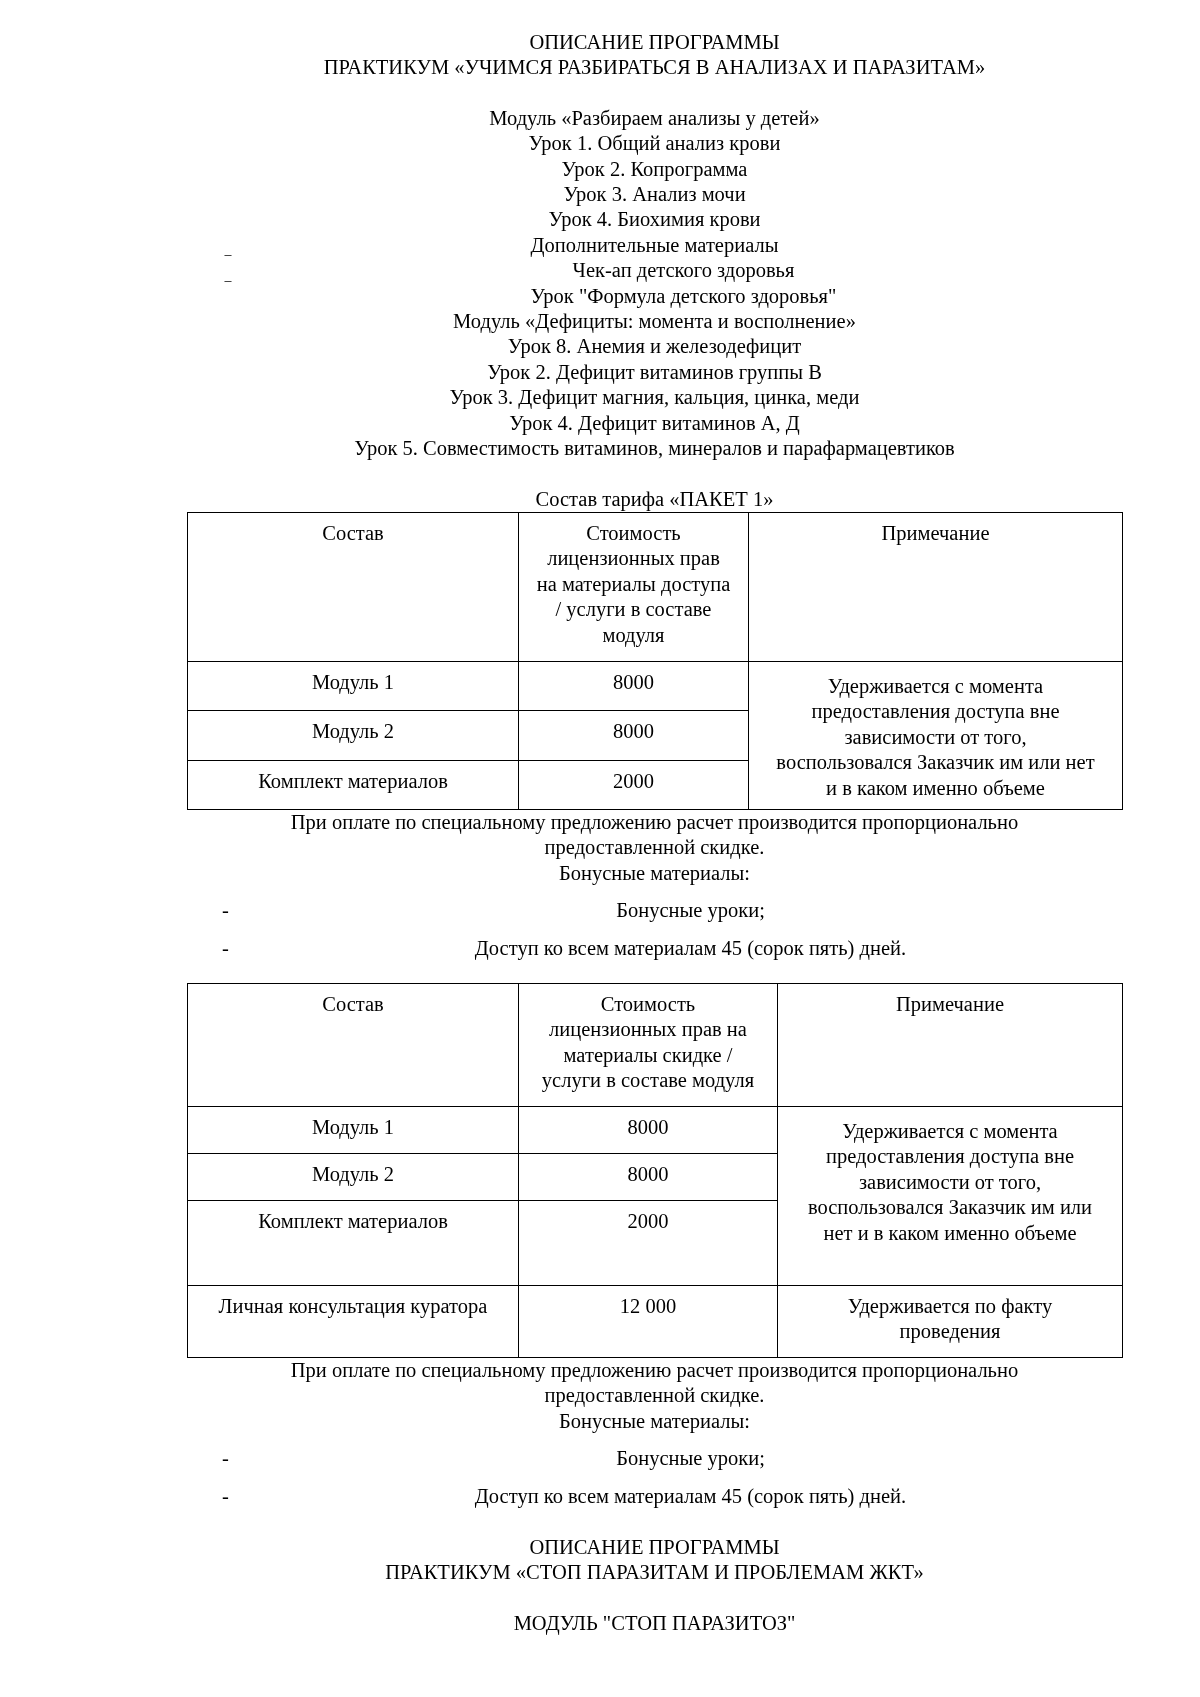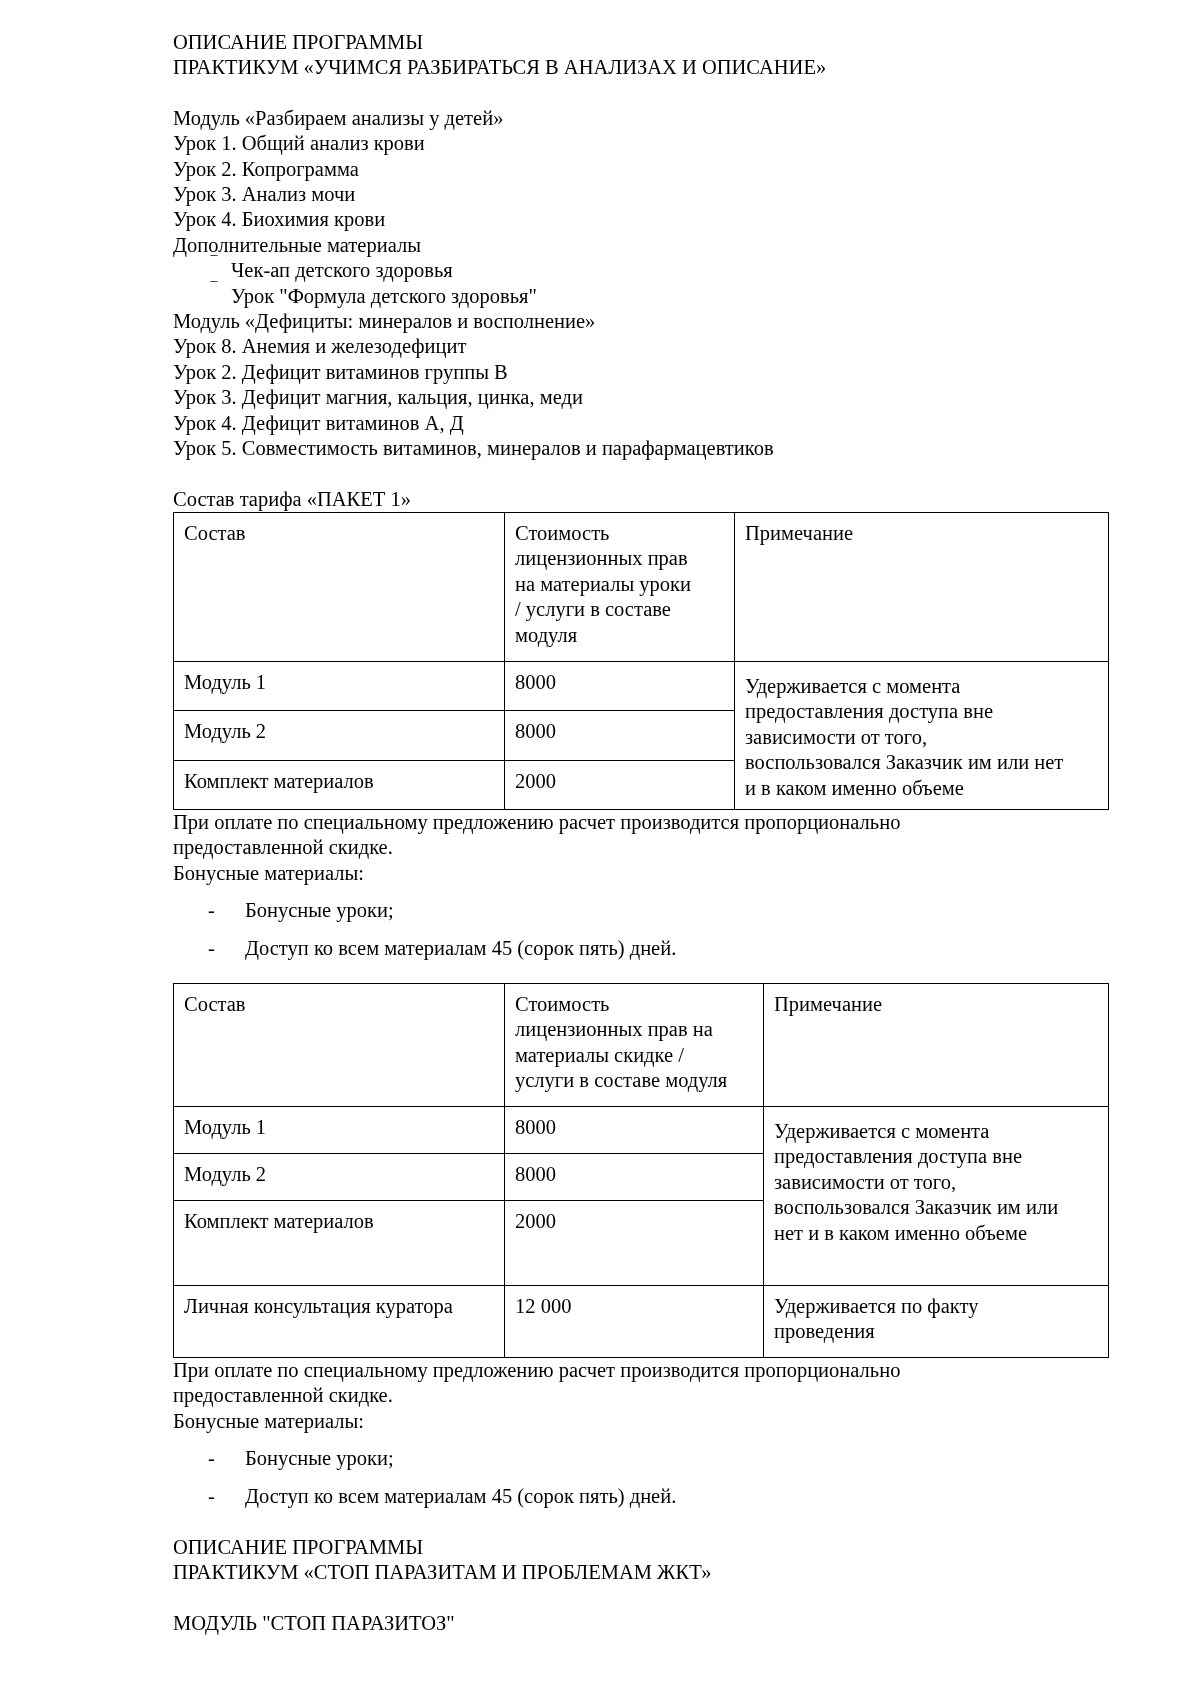--- a/index.html
+++ b/index.html
@@ -1,21 +1,21 @@
 <!DOCTYPE html>
 <html><head>
 <meta charset="utf-8">
 <style>
   html, body { margin: 0; padding: 0; background: #ffffff; }
   body {
     width: 1200px; height: 1697px; position: relative; overflow: hidden;
     font-family: "Liberation Serif", "DejaVu Serif", serif;
     color: #000; font-size: 20.5px; line-height: 25.4px;
   }
-  .page { position: absolute; left: 173px; top: 30px; width: 935px; }
+  .page { position: absolute; left: 187px; top: 30px; width: 935px; text-align: center; }
   .b { font-weight: normal; }
   .line { white-space: nowrap; }
   .sub { padding-left: 38px; position: relative; }
   .sub .dash { position: absolute; left: 38px; top: -6px; font-size: 18px; }
   .sub .txt { padding-left: 20px; }
   .gap { height: 25px; }
   table { border-collapse: collapse; width: 935px; table-layout: fixed; padding-left: 23px; }
   td { border: 1.5px solid #000; vertical-align: top; padding: 8px 10px 8px 10px; line-height: 25.4px; }
   .t1 col.c1 { width: 331px; } .t1 col.c2 { width: 230px; } .t1 col.c3 { width: 374px; }
   .t2 col.c1 { width: 331px; } .t2 col.c2 { width: 259px; } .t2 col.c3 { width: 345px; }
@@ -28,21 +28,21 @@
   .bullet { position: relative; padding-left: 72px; margin: 12px 0; }
   .bullet .bdash { position: absolute; left: 35px; top: 0; }
 </style>
 </head>
 <body>
 
 <div class="page">
 
   <div>
     <div class="line">ОПИСАНИЕ ПРОГРАММЫ</div>
-    <div class="line">ПРАКТИКУМ «УЧИМСЯ РАЗБИРАТЬСЯ В АНАЛИЗАХ И ОПИСАНИЕ»</div>
+    <div class="line">ПРАКТИКУМ «УЧИМСЯ РАЗБИРАТЬСЯ В АНАЛИЗАХ И ПАРАЗИТАМ»</div>
   </div>
   <div class="gap"></div>
 
   <div>
     <div class="line b">Модуль «Разбираем анализы у детей»</div>
     <div class="line">Урок 1. Общий анализ крови</div>
     <div class="line">Урок 2. Копрограмма</div>
     <div class="line">Урок 3. Анализ мочи</div>
     <div class="line">Урок 4. Биохимия крови</div>
     <div class="line">Дополнительные материалы</div>
@@ -50,21 +50,21 @@
       <span class="dash">‾</span>
       <span class="txt">Чек-ап детского здоровья</span>
     </div>
     <div class="line sub">
       <span class="dash">‾</span>
       <span class="txt">Урок "Формула детского здоровья"</span>
     </div>
   </div>
 
   <div>
-    <div class="line b">Модуль «Дефициты: минералов и восполнение»</div>
+    <div class="line b">Модуль «Дефициты: момента и восполнение»</div>
     <div class="line">Урок 8. Анемия и железодефицит</div>
     <div class="line">Урок 2. Дефицит витаминов группы В</div>
     <div class="line">Урок 3. Дефицит магния, кальция, цинка, меди</div>
     <div class="line">Урок 4. Дефицит витаминов А, Д</div>
     <div class="line">Урок 5. Совместимость витаминов, минералов и парафармацевтиков</div>
   </div>
   <div class="gap"></div>
 
   <div>
     <div class="line b">Состав тарифа «ПАКЕТ 1»</div>
@@ -73,21 +73,21 @@
           <col class="c1">
           <col class="c2">
           <col class="c3">
         </colgroup>
       <tbody>
           <tr class="hdr">
         <td>Состав</td>
         <td>
           <div>Стоимость</div>
           <div>лицензионных прав</div>
-          <div>на материалы уроки</div>
+          <div>на материалы доступа</div>
           <div>/ услуги в составе</div>
           <div>модуля</div>
         </td>
         <td>Примечание</td>
       </tr>
       <tr class="row">
         <td>Модуль 1</td>
         <td>8000</td>
         <td rowspan="3" style="padding-top:12px;">
           <div>Удерживается с момента</div>

